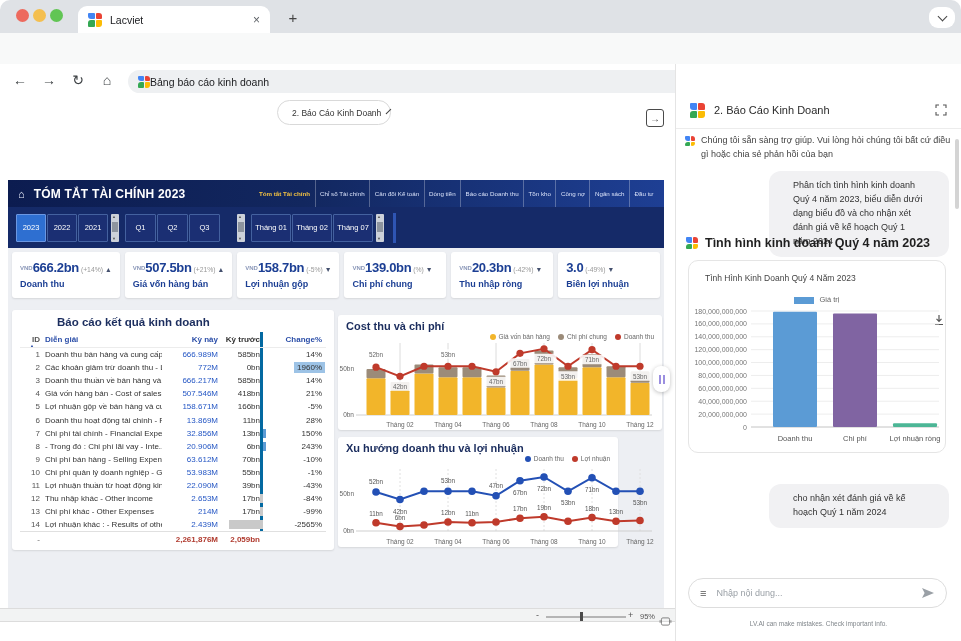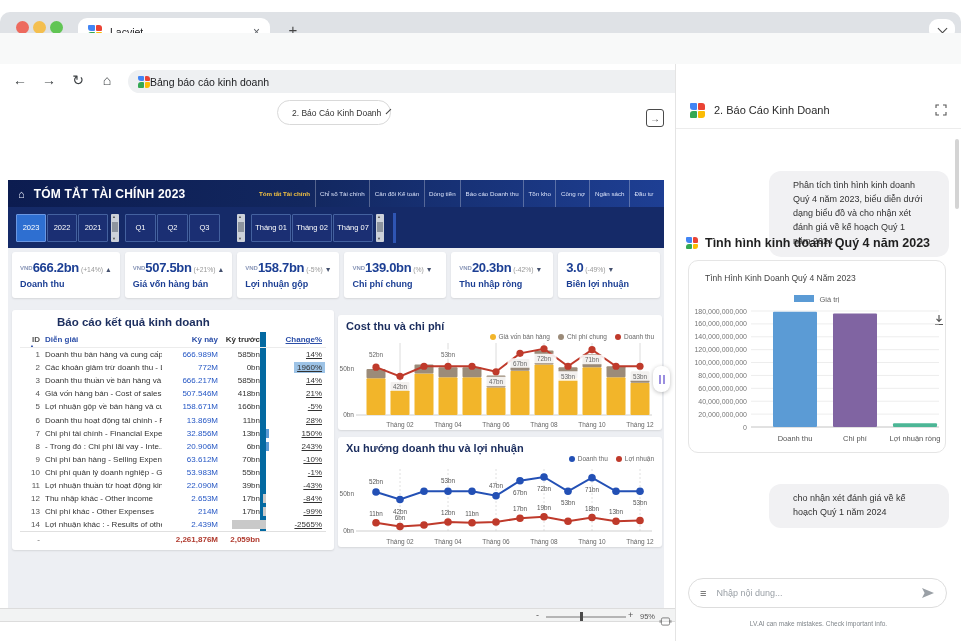--- a/index.html
+++ b/index.html
@@ -1,20 +1,20 @@
 <!DOCTYPE html>
 <html><head>
 <meta charset="utf-8">
 <style>
   html,body{margin:0;padding:0;background:#fff;}
   body{width:961px;height:641px;overflow:hidden;font-family:"Liberation Sans",sans-serif;-webkit-font-smoothing:antialiased;}
   #app{position:relative;width:961px;height:641px;background:#fff;}
 
   
-  .tabstrip{position:absolute;left:0;top:12px;width:961px;height:33px;background:#dfe2e6;border-radius:10px 10px 0 0;}
+  .tabstrip{position:absolute;left:0;top:0;width:961px;height:33px;background:#dfe2e6;border-radius:10px 10px 0 0;}
   .light{position:absolute;top:9px;width:13px;height:13px;border-radius:50%;}
   .tab{position:absolute;left:78px;top:6px;width:192px;height:27px;background:#fff;border-radius:9px 9px 0 0;display:flex;align-items:center;padding:0 10px;box-sizing:border-box;}
   .tab .ttl{font-size:10.5px;color:#202124;margin-left:8px;flex:1;}
   .tab .close{font-size:12px;color:#5f6368;}
   .newtab{position:absolute;left:281px;top:5px;font-size:15px;color:#444;width:24px;height:24px;display:flex;align-items:center;justify-content:center;}
   .tabchev{position:absolute;left:929px;top:7px;width:26px;height:21px;background:#fff;border-radius:9px;display:flex;align-items:center;justify-content:center;}
   .chev{width:6px;height:6px;border-right:1.6px solid #444;border-bottom:1.6px solid #444;transform:rotate(45deg);margin-top:-3px;}
   .toolbar{position:absolute;left:0;top:33px;width:961px;height:31px;background:#f8f9f9;}
   .navic{position:absolute;top:39px;font-size:14px;color:#3c4043;width:20px;text-align:center;}
   .addressbar{position:absolute;left:128px;top:37px;width:762px;height:23px;background:#eef0f2;border-radius:12px;display:flex;align-items:center;padding:0 10px;box-sizing:border-box;}
@@ -69,28 +69,28 @@
   .trow.head{height:15px;font-weight:bold;color:#2b4ea8;border-bottom:1px solid #ececec;}
   .trow.total{height:15px;border-top:1px solid #e0e0e0;font-weight:bold;}
   .c-id{width:20px;text-align:right;color:#555;flex:none;position:relative;}
   .head .c-id .sort-caret{position:absolute;right:6px;top:8px;font-size:4px;color:#2b4ea8;}
   .c-desc{flex:1;margin-left:5px;white-space:nowrap;overflow:hidden;}
   .c-cur{width:56px;text-align:right;color:#2456c4;flex:none;}
   .trow.head .c-cur{color:#2b4ea8;}
   .trow.total .c-cur,.trow.total .c-prev{color:#b03a2e;}
   .c-prev{width:42px;text-align:right;flex:none;color:#333;}
   .c-chg{width:66px;text-align:right;flex:none;position:relative;height:100%;display:flex;align-items:center;justify-content:flex-end;padding-right:4px;box-sizing:border-box;}
-  .trow.head .c-chg,.trow:not(.total) .c-chg{border-left:6px solid #0369a1;text-decoration:underline;}
+  .trow.head .c-chg,.trow:not(.total) .c-chg{border-left:3px solid #0369a1;}
   .bar-pos{position:absolute;left:0;top:2px;bottom:2px;background:#5b9bd5;}
   .bar-neg{position:absolute;top:2px;bottom:2px;background:#c9c9c9;}
   .chg-hl{background:#9dc3e6;padding:1px 3px;margin-right:-3px;}
 
   .chart-card{position:absolute;background:#fff;border-radius:3px;box-shadow:0 1px 2px rgba(0,0,0,.10);}
   #chart1{left:330px;top:67px;width:324px;height:115px;}
-  #chart2{left:330px;top:189px;width:324px;height:110px;}
+  #chart2{left:330px;top:189px;width:280px;height:110px;}
   .cc-title{position:absolute;left:8px;top:5px;font-size:11px;font-weight:bold;color:#1b2d5e;z-index:2;}
   .cc-legend{position:absolute;right:8px;top:18px;display:flex;gap:8px;z-index:2;}
   .cc-legend .li{display:flex;align-items:center;gap:3px;font-size:6.5px;color:#666;}
   .cc-legend .dot{width:6px;height:6px;border-radius:50%;}
   .chart-card svg{position:absolute;left:0;top:0;}
 
   .statusbar{position:absolute;left:0;top:608px;width:675px;height:14px;background:#f2f3f3;border-top:1px solid #dcdcdc;border-bottom:1px solid #dcdcdc;box-sizing:border-box;}
   .statusbar .zm{position:absolute;font-size:9px;color:#555;top:1px;}
   .sl-track{position:absolute;left:546px;top:7px;width:80px;height:1.5px;background:#b5b5b5;}
   .sl-thumb{position:absolute;left:580px;top:3px;width:3px;height:9px;background:#4a4a4a;}
@@ -106,21 +106,21 @@
   .sb-header .sbt{font-size:11px;color:#2a2a2a;margin-left:9px;flex:1;}
   .sb-scroll{position:absolute;right:2px;top:75px;width:4px;height:70px;background:#d4d4d4;border-radius:2px;}
   .msg{position:absolute;display:flex;gap:6px;font-size:9px;line-height:1.5;color:#444;}
   .msg .lvlogo{flex:none;margin-top:2px;}
   .bubble{position:absolute;background:#f1f1f3;border-radius:12px;padding:8px 24px;font-size:9px;line-height:1.55;color:#333;box-sizing:border-box;}
   .sb-section{position:absolute;left:10px;top:172px;display:flex;align-items:center;gap:7px;}
   .sb-section b{font-size:12.5px;color:#1f1f1f;}
   .sb-chart-card{position:absolute;left:12px;top:196px;width:258px;height:193px;border:1px solid #e5e5e5;border-radius:10px;box-sizing:border-box;background:#fff;}
   .sbc-title{position:absolute;left:16px;top:12px;font-size:8.5px;color:#444;}
   .sbc-dl{position:absolute;right:12px;top:9px;}
-  .sbc-legend{position:absolute;left:0;right:0;top:34px;display:flex;align-items:flex-start;justify-content:center;gap:5px;font-size:7.5px;color:#666;}
+  .sbc-legend{position:absolute;left:0;right:0;top:34px;display:flex;align-items:flex-end;justify-content:center;gap:5px;font-size:7.5px;color:#666;}
   .sbc-legend .sw{width:20px;height:7px;}
   .sb-chart-card svg{position:absolute;left:0;top:44px;}
   .sb-input{position:absolute;left:12px;right:14px;bottom:33px;height:30px;border:1px solid #ddd;border-radius:16px;display:flex;align-items:center;padding:0 11px;box-sizing:border-box;gap:8px;}
   .sb-input .ham{font-size:11px;color:#555;}
   .sb-input input{flex:1;border:none;outline:none;font-size:9px;color:#333;font-family:"Liberation Sans",sans-serif;background:transparent;}
   .sb-input input::placeholder{color:#9aa0a6;}
   .sb-disclaimer{position:absolute;left:0;right:0;bottom:14px;text-align:center;font-size:6.5px;color:#80868b;}
 </style>
 </head>
 <body>
@@ -593,20 +593,29 @@
           <span></span>
           <span></span>
         </span>
       <span class="sbt">2. Báo Cáo Kinh Doanh</span>
       <svg width="12" height="12" viewBox="0 0 12 12">
           <path d="M1 4V1h3M8 1h3v3M11 8v3H8M4 11H1V8" stroke="#555" fill="none" stroke-width="1.1"></path>
         </svg>
     </div>
     <div class="sb-scroll"></div>
 
+    <div class="msg" style="left:9px;right:10px;top:70px;">
+      <span class="lvlogo lg10">
+          <span></span>
+          <span></span>
+          <span></span>
+          <span></span>
+        </span>
+      <span>Chúng tôi sẵn sàng trợ giúp. Vui lòng hỏi chúng tôi bất cứ điều gì hoặc chia sẻ phản hồi của bạn</span>
+    </div>
 
     <div class="bubble" style="right:12px;top:107px;width:180px;">Phân tích tình hình kinh doanh Quý 4 năm 2023, biểu diễn dưới dạng biểu đồ và cho nhận xét đánh giá về kế hoạch Quý 1 năm 2024</div>
 
     <div class="sb-section">
       <span class="lvlogo lg12">
           <span></span>
           <span></span>
           <span></span>
           <span></span>
         </span>

